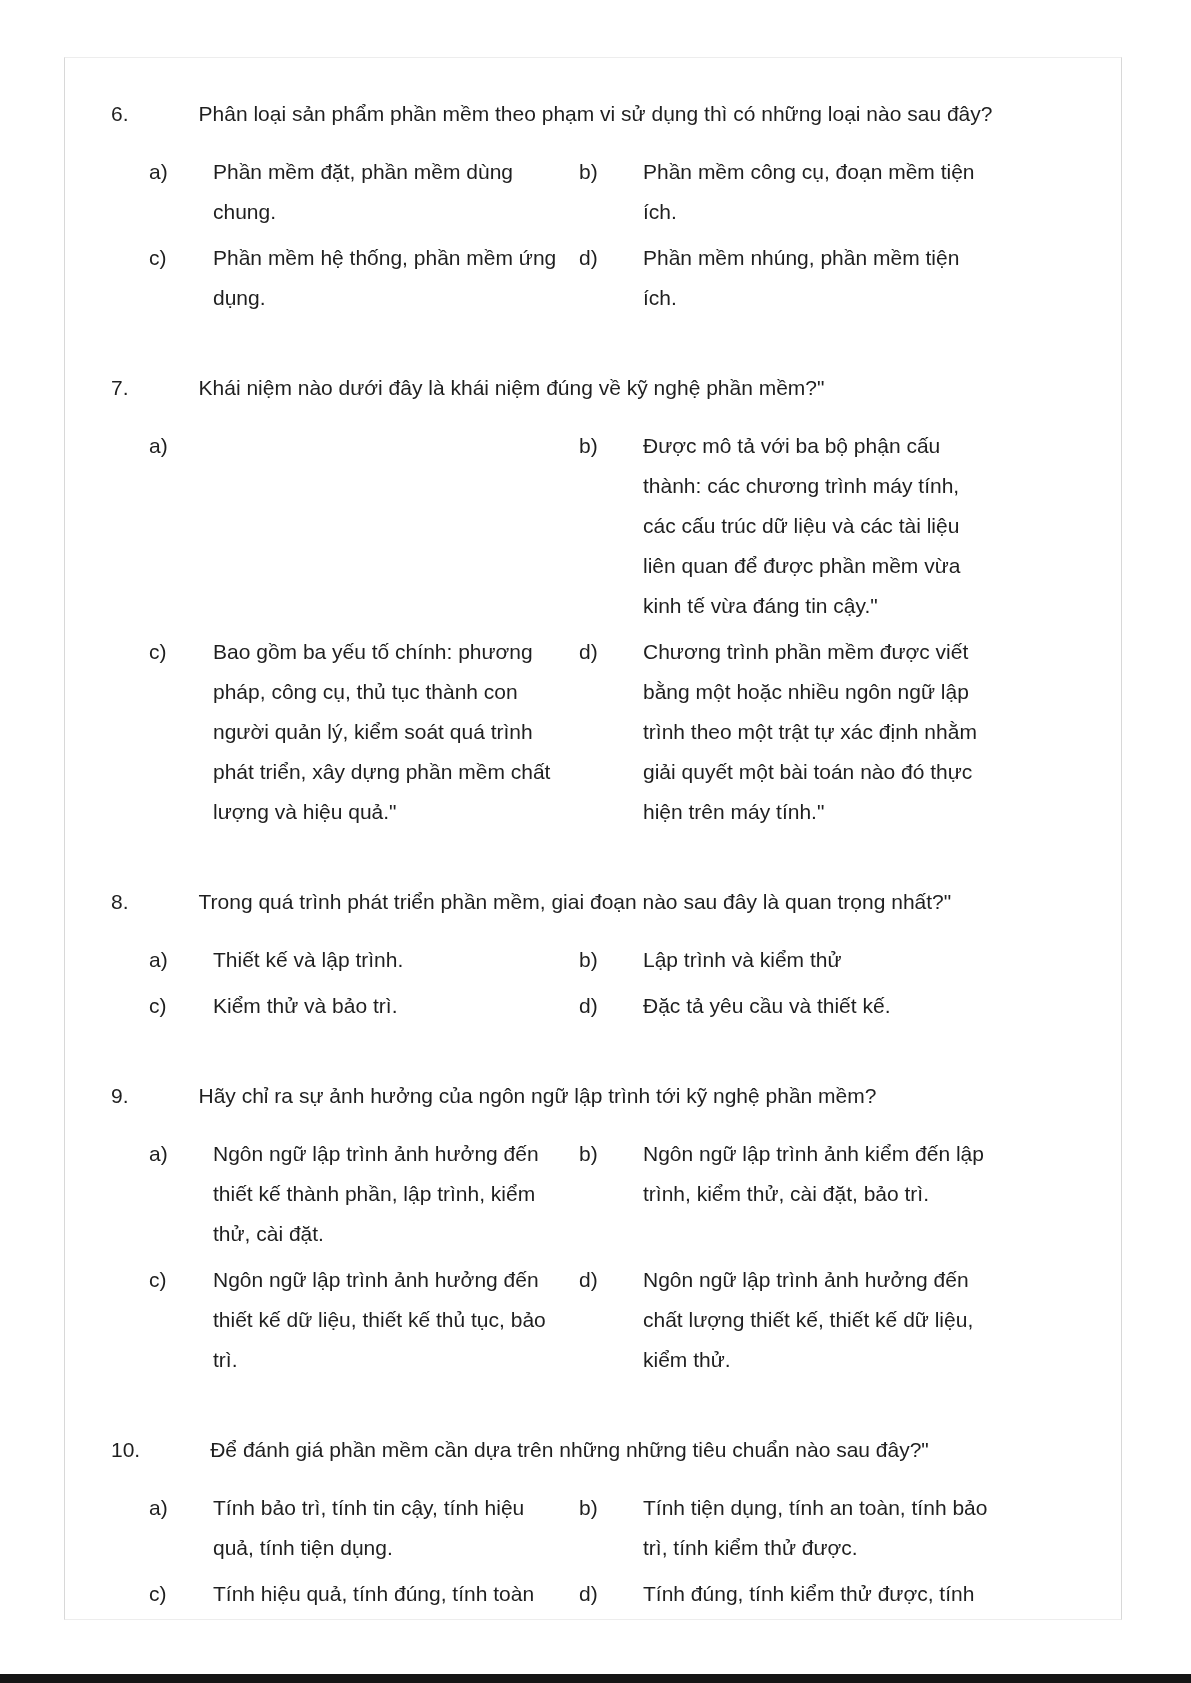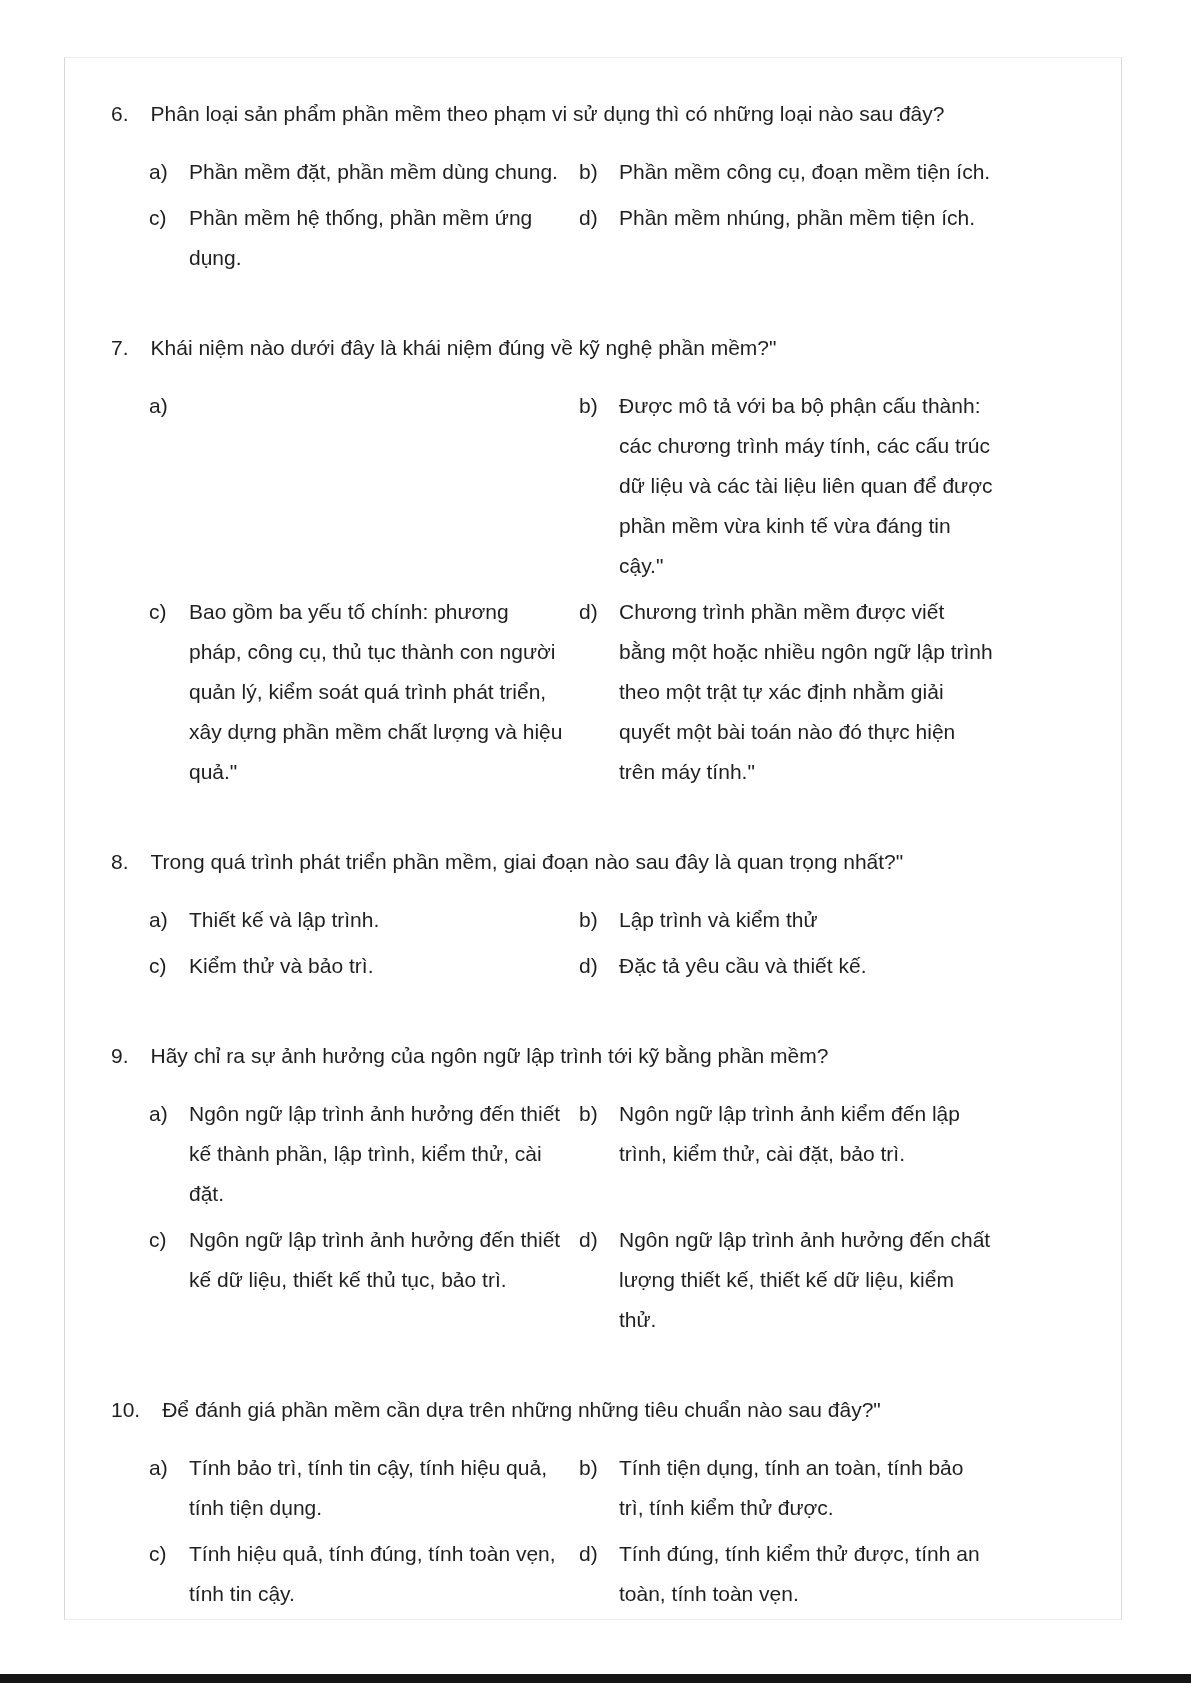--- a/index.html
+++ b/index.html
@@ -25,33 +25,33 @@
     overflow:hidden;
   }
   .question { margin-bottom:50px; }
   .q-head {
     display:flex;
     font-size:21px;
     line-height:40px;
     margin-bottom:18px;
   }
   .q-num { margin-left:46px; margin-right:22px; white-space:pre; }
-  .q-text { flex:1; padding-right:30px; }
+  .q-text { flex:1; padding-right:30px;margin-left:48px; }
   .options {
     display:grid;
     grid-template-columns:420px 420px;
     column-gap:10px;
     row-gap:6px;
     margin-left:84px;
     font-size:21px;
     line-height:40px;
   }
   .option { display:flex; align-items:flex-start; }
   .opt-label { flex:0 0 40px; width:40px; }
-  .opt-text { flex:1; padding-right:6px; }
+  .opt-text { flex:1; padding-right:6px;margin-left:24px; }
   .bottom-bar {
     position:absolute;
     left:0; bottom:0;
     width:100%; height:9px;
     background:#151515;
   }
 </style>
 </head>
 <body>
 
@@ -127,21 +127,21 @@
       <div class="option">
         <span class="opt-label">d)</span>
         <span class="opt-text">Đặc tả yêu cầu và thiết kế.</span>
       </div>
     </div>
   </section>
 
   <section class="question">
     <div class="q-head">
       <span class="q-num">9.</span>
-      <span class="q-text">Hãy chỉ ra sự ảnh hưởng của ngôn ngữ lập trình tới kỹ bằng phần mềm?</span>
+      <span class="q-text">Hãy chỉ ra sự ảnh hưởng của ngôn ngữ lập trình tới kỹ nghệ phần mềm?</span>
     </div>
     <div class="options">
       <div class="option">
         <span class="opt-label">a)</span>
         <span class="opt-text">Ngôn ngữ lập trình ảnh hưởng đến thiết kế thành phần, lập trình, kiểm thử, cài đặt.</span>
       </div>
       <div class="option">
         <span class="opt-label">b)</span>
         <span class="opt-text">Ngôn ngữ lập trình ảnh kiểm đến lập trình, kiểm thử, cài đặt, bảo trì.</span>
       </div>

